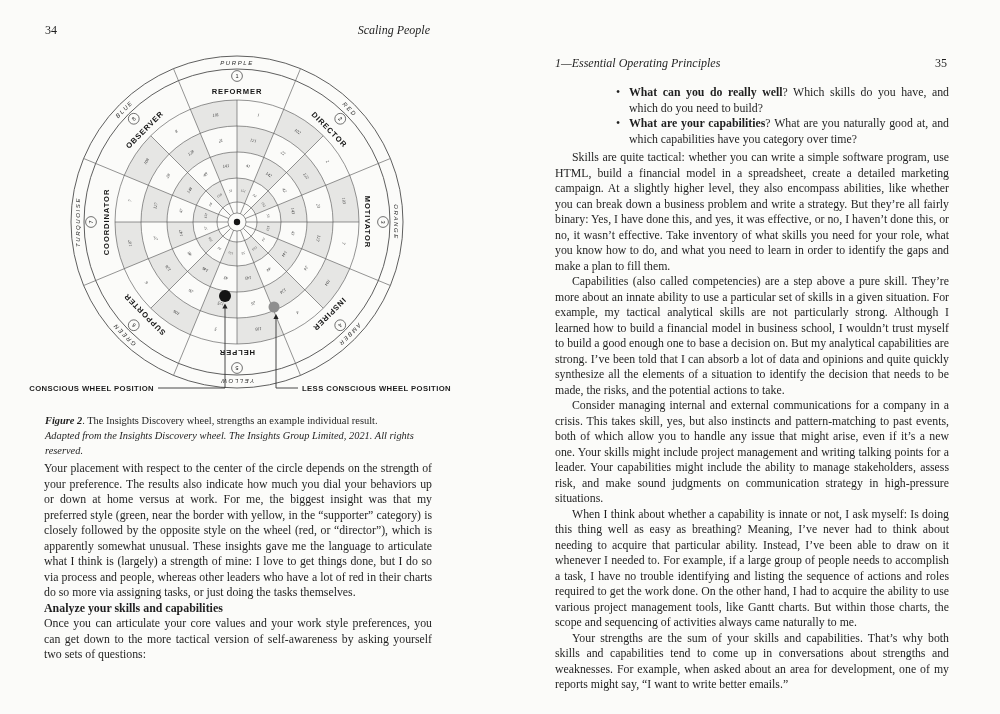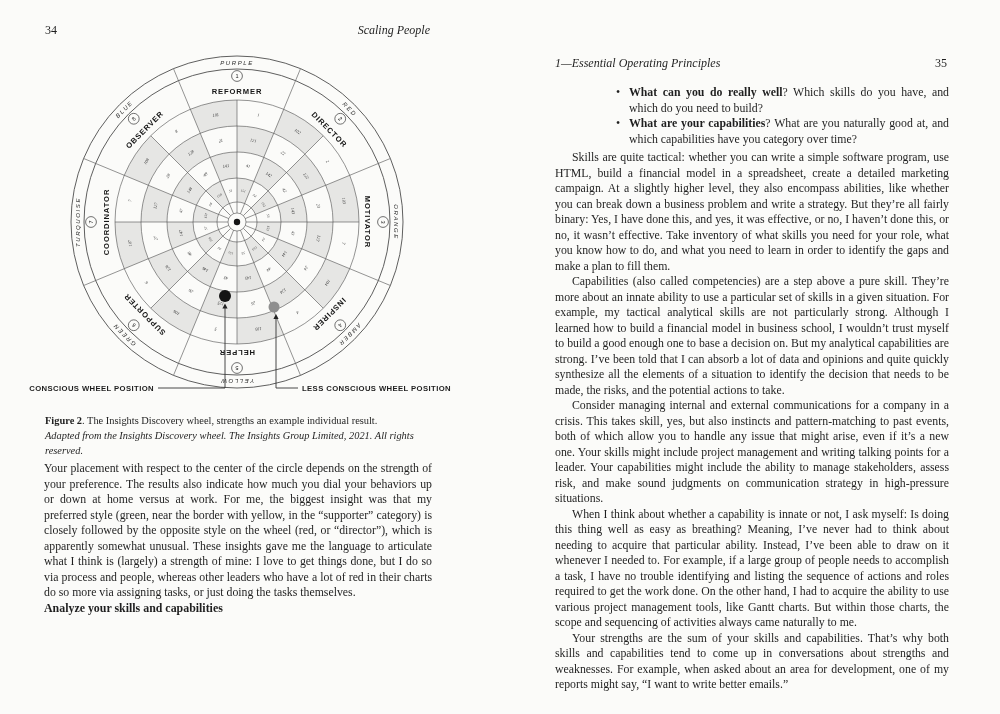--- a/index.html
+++ b/index.html
@@ -20,21 +20,21 @@
   .rh-title { font-style:italic; }
   #pn-left  { left:45px; }
   #rh-left  { right:70px; }
   #rh-right { left:55px; }
   #pn-right { right:53px; }
 
   #wheel-svg { position:absolute; left:0; top:44px; }
 
   .figure-caption { position:absolute; left:45px; top:413px; width:392px;
                     font-size:10.4px; line-height:15px; }
-  .figure-caption .flabel { font-weight:bold; }
+  .figure-caption .flabel { font-weight:bold;font-style:italic; }
   .figure-caption .credit { font-style:italic; }
 
   .body-text { position:absolute; text-align:justify; font-size:11.8px; line-height:15.5px; }
   #left-body  { left:44px;  top:461px; width:388px; }
   #right-body { left:55px;  top:52px;  width:394px; }
 
   .body-text p { text-align:justify; }
   p.ind { text-indent:17px; }
 
   h3.section-heading { font-size:11.9px; line-height:15.5px; font-weight:bold; }
@@ -216,20 +216,21 @@
     </svg>
 
   <div class="figure-caption">
     <div><span class="flabel">Figure 2</span><span>. The Insights Discovery wheel, strengths an example individual result.</span></div>
     <div class="credit">Adapted from the Insights Discovery wheel. The Insights Group Limited, 2021. All rights reserved.</div>
   </div>
 
   <div class="body-text" id="left-body">
     <p>Your placement with respect to the center of the circle depends on the strength of your preference. The results also indicate how much you dial your behaviors up or down at home versus at work. For me, the biggest insight was that my preferred style (green, near the border with yellow, in the “supporter” category) is closely followed by the opposite style on the wheel (red, or “director”), which is apparently somewhat unusual. These insights gave me the language to articulate what I think is (largely) a strength of mine: I love to get things done, but I do so via process and people, whereas other leaders who have a lot of red in their charts do so more via assigning tasks, or just doing the tasks themselves.</p>
     <h3 class="section-heading">Analyze your skills and capabilities</h3>
+    <p>Once you can articulate your core values and your work style preferences, you can get down to the more tactical version of self-awareness by asking yourself two sets of questions:</p>
   </div>
 </div>
 
 <div class="page page-right">
   <span class="running-head rh-title" id="rh-right">1—Essential Operating Principles</span>
   <span class="running-head pn" id="pn-right">35</span>
 
   <div class="body-text" id="right-body">
     <ul class="bullets">
       <li><span class="marker">•</span><b>What can you do really well</b><span>? Which skills do you have, and which do you need to build?</span></li>

